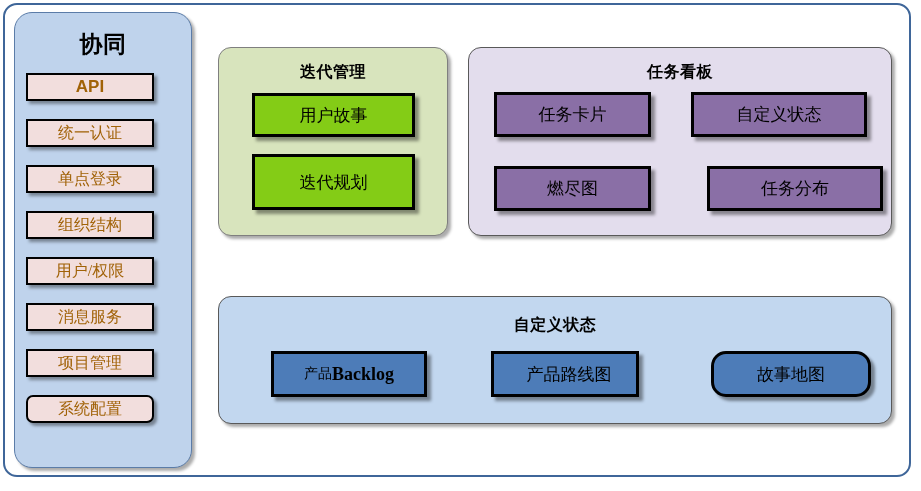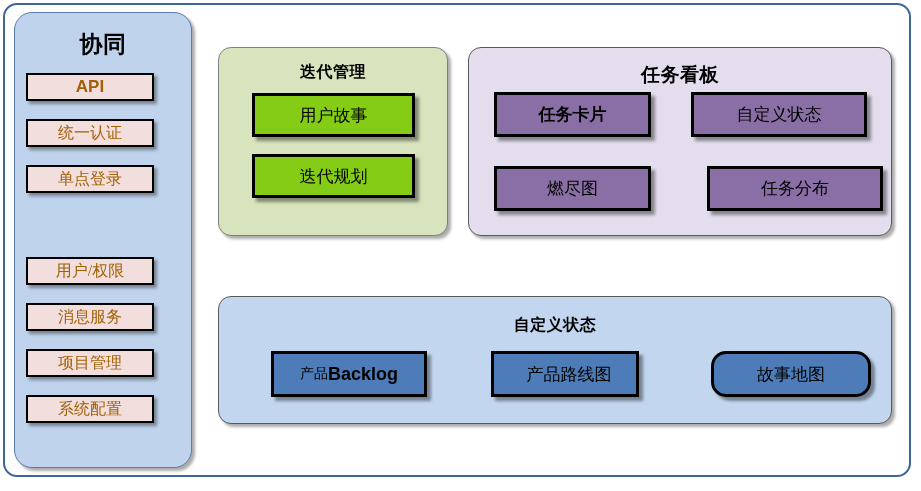--- a/index.html
+++ b/index.html
@@ -109,36 +109,36 @@
     font-family: "Liberation Serif", "DejaVu Serif", serif;
     font-size: 17px;
     color: #000000;
     box-shadow: 4px 4px 3px rgba(0,0,0,0.4);
   }
   .chip.green { background: #84cc16; }
   .chip.purple { background: #8a6fa6; }
   .chip.blue  { background: #4d7cb8; }
 
   #chip-user-story { left: 33px; top: 45px;  width: 163px; height: 44px; }
-  #chip-iter-plan  { left: 33px; top: 106px; width: 163px; height: 44px; }
+  #chip-iter-plan  { left: 33px; top: 106px; width: 163px; height: 56px; }
 
   
   #taskboard-panel {
     left: 468px;
     top: 47px;
     width: 424px;
     height: 189px;
     background: #e3dded;
     border-color: #595959;
   }
   #taskboard-title {
     top: 14px;
-    font-size: 19px;
-  }
-  #chip-task-card   { left: 25px;  top: 44px;  width: 157px; height: 45px; font-weight: bold; }
+    font-size: 16px;
+  }
+  #chip-task-card   { left: 25px;  top: 44px;  width: 157px; height: 45px; }
   #chip-custom-state{ left: 222px; top: 44px;  width: 176px; height: 45px; }
   #chip-burndown    { left: 25px;  top: 118px; width: 157px; height: 45px; }
   #chip-task-dist   { left: 222px; top: 118px; width: 176px; height: 45px; margin-left: 16px; }
 
   
   #agile-panel {
     left: 218px;
     top: 296px;
     width: 674px;
     height: 128px;
@@ -147,21 +147,21 @@
   }
   #agile-title {
     top: 18px;
     font-size: 16px;
   }
   #chip-backlog  { left: 52px;  top: 54px; width: 156px; height: 46px; }
   #chip-roadmap  { left: 272px; top: 54px; width: 148px; height: 46px; padding-left: 8px; }
   #chip-storymap { left: 492px; top: 54px; width: 160px; height: 46px; border-radius: 15px; }
 
   .chip .latin-bold {
-    font-family: Liberation Sans, sans-serif;
+    font-family: Liberation Serif, serif;
     font-weight: bold;
     font-size: 18px;
   }
   .chip .cjk-small {
     font-size: 14px;
   }
 </style>
 </head>
 <body>
 
@@ -174,30 +174,33 @@
 
     <div class="sidebar-item is-api" style="top:60px;">
       <span>API</span>
     </div>
     <div class="sidebar-item" style="top:106px;">
       <span>统一认证</span>
     </div>
     <div class="sidebar-item" style="top:152px;">
       <span>单点登录</span>
     </div>
+    <div class="sidebar-item" style="top:198px;">
+      <span>组织结构</span>
+    </div>
     <div class="sidebar-item" style="top:244px;">
       <span>用户/权限</span>
     </div>
     <div class="sidebar-item" style="top:290px;">
       <span>消息服务</span>
     </div>
     <div class="sidebar-item" style="top:336px;">
       <span>项目管理</span>
     </div>
-    <div class="sidebar-item" style="top:382px;">
+    <div class="sidebar-item" style="top:382px;border-radius:7px;">
       <span>系统配置</span>
     </div>
   </div>
 
   <div class="panel" id="iteration-panel">
     <div class="panel-title" id="iteration-title">迭代管理</div>
 
     <div class="chip green" id="chip-user-story">
       <span>用户故事</span>
     </div>

